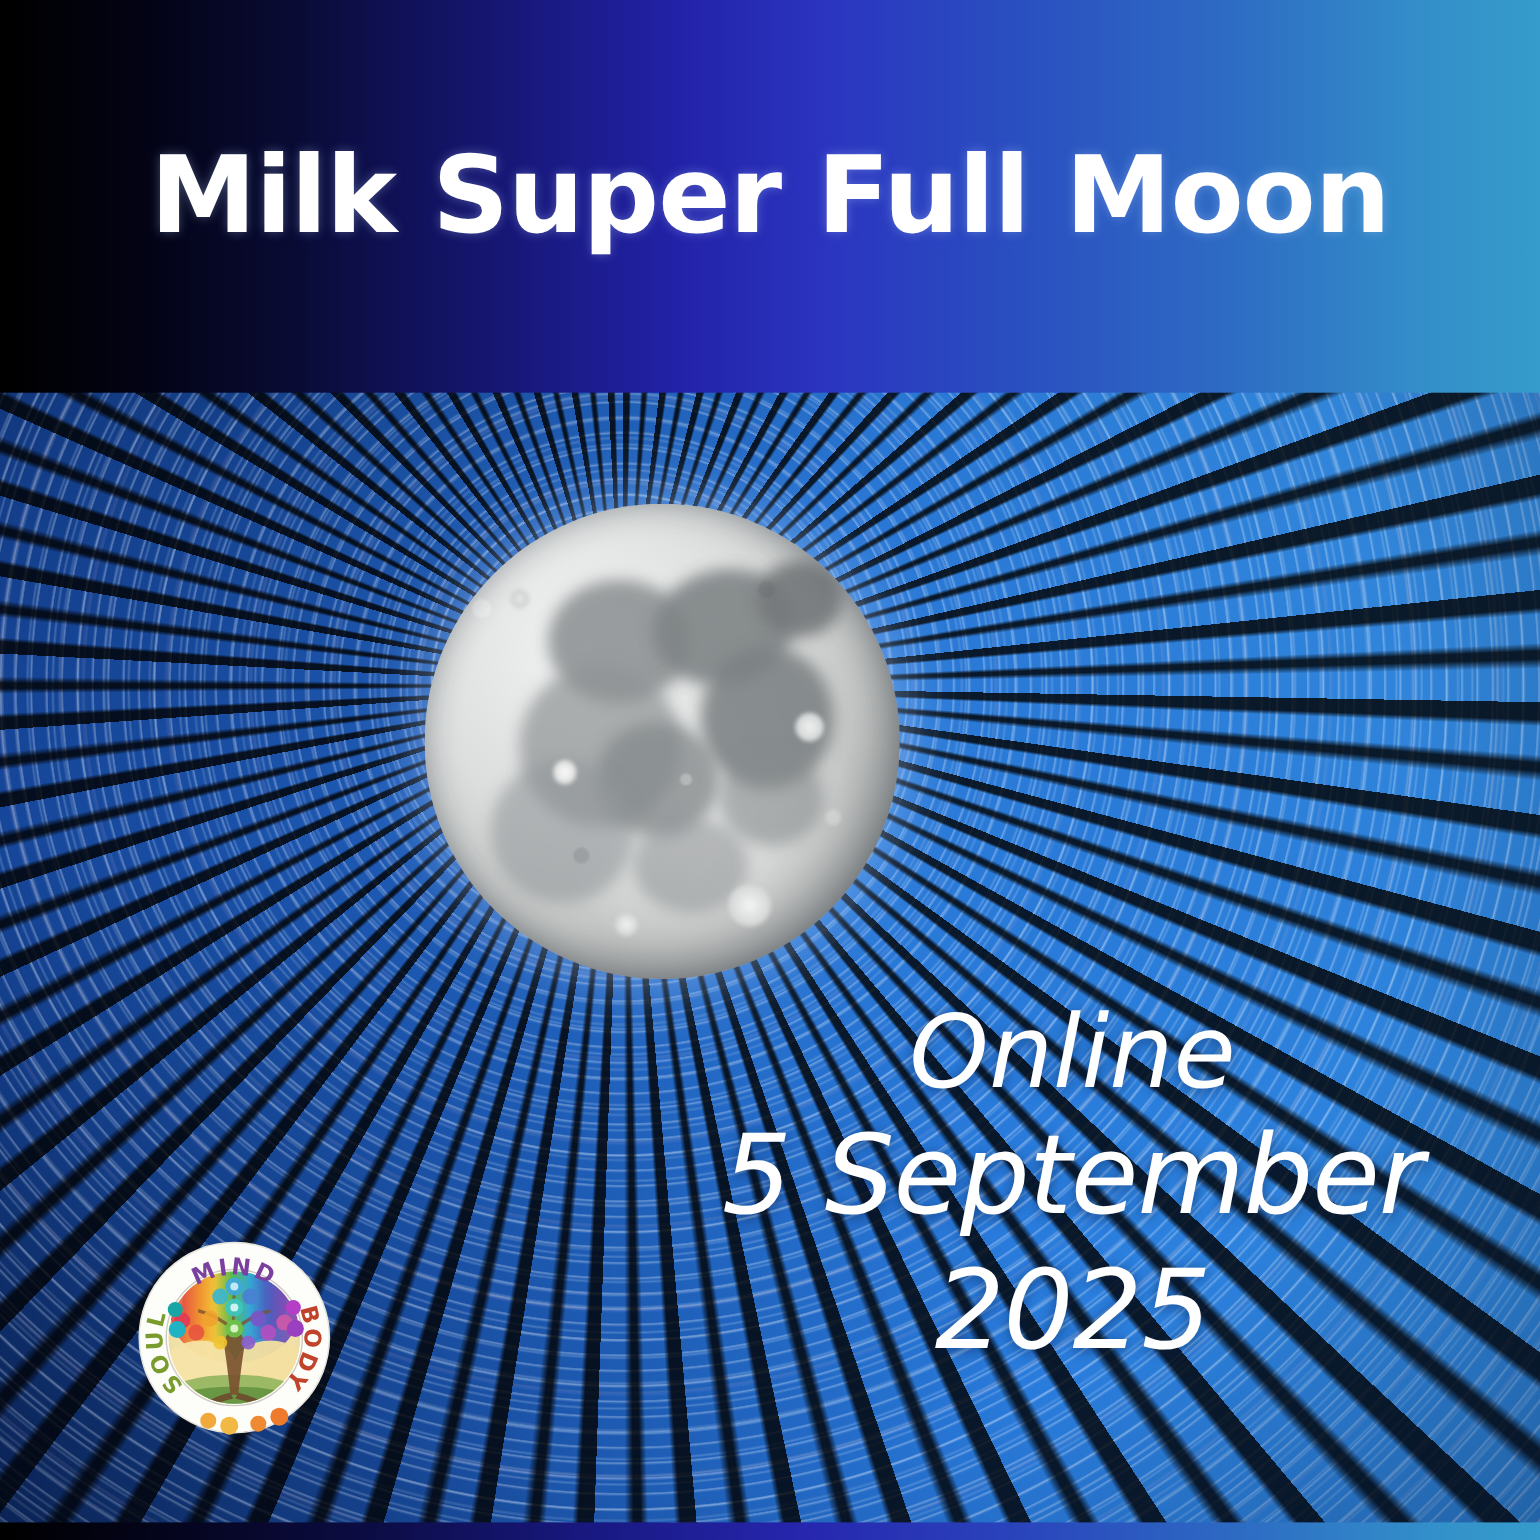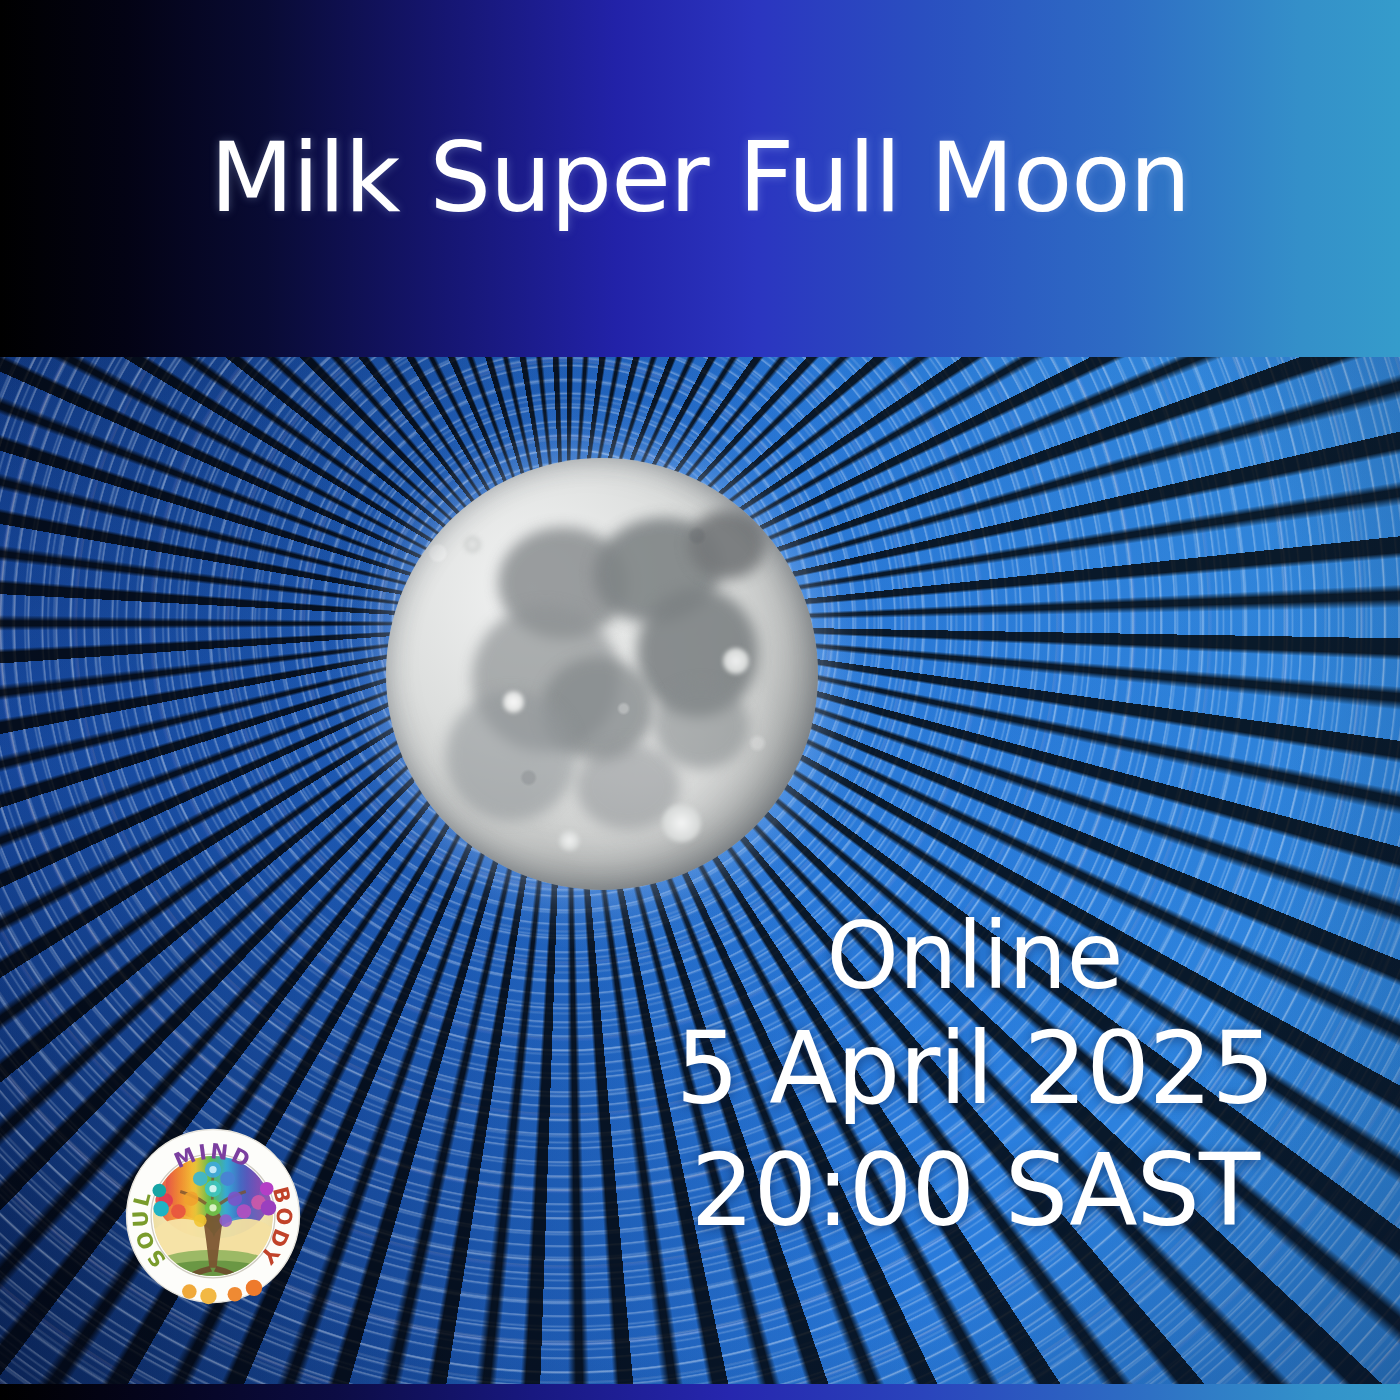--- a/index.html
+++ b/index.html
@@ -151,41 +151,42 @@
     position:absolute;left:0;top:0;width:1400px;height:357px;
     background:linear-gradient(90deg,
       #000000 0%, #030314 9%, #090b34 19%, #15156e 31%,
       #2222a8 44%, #2b35c0 54%, #2a4fc0 66%, #2e6cc4 80%, #3490c9 93%, #359ccb 100%);
     display:flex;flex-direction:column;align-items:center;justify-content:center;
   }
   .banner-line{
     color:#ffffff;
     font-size:97px;
     line-height:1.22;
-    font-weight:400;
+    font-weight:700;
     letter-spacing:-1px;
     text-shadow:0 0 10px rgba(180,205,255,.35);
     white-space:nowrap;
   }
 
   
   .bottom-strip{
     position:absolute;left:0;bottom:0;width:1400px;height:16px;
     background:linear-gradient(90deg,
       #000000 0%, #050520 12%, #0c0c44 24%, #181880 38%,
       #2626ae 52%, #2a44bc 66%, #2d6ac3 80%, #3392ca 94%, #359ccb 100%);
   }
 
   
   .info{
     position:absolute;
     left:560px;top:905px;width:830px;
     text-align:center;
     color:#ffffff;
     text-shadow:0 2px 12px rgba(10,30,70,.55);
+    font-style:italic;
   }
   .info-online{font-size:92px;line-height:1.12;letter-spacing:0px;}
   .info-date{font-size:100px;line-height:1.22;letter-spacing:-1px;}
   .info-time{font-size:100px;line-height:1.22;letter-spacing:-1px;}
 
   
   .logo{
     position:absolute;left:122px;top:1122px;width:182px;height:188px;
   }
   .logo svg{display:block;width:100%;height:100%;}
@@ -225,22 +226,21 @@
       <div class="moon-rim"></div>
     </div>
   </div>
 
   <div class="banner">
     <div class="banner-line">Milk Super Full Moon</div>
   </div>
 
   <div class="info">
     <div class="info-online">Online</div>
-    <div class="info-date">5 April 2025</div>
-    <div class="info-time">20:00 SAST</div>
+    <div class="info-date">5 September 2025</div>
   </div>
 
   <div class="logo">
     <svg viewBox="0 0 200 206" xmlns="http://www.w3.org/2000/svg">
       <defs>
         <path id="arcTop" d="M 34,106 A 66,66 0 0 1 166,106" fill="none"></path>
         <path id="arcRight" d="M 150,52 A 66,66 0 0 1 126,162" fill="none"></path>
         <path id="arcLeft" d="M 74,164 A 66,66 0 0 1 48,54" fill="none"></path>
 
         <radialGradient id="treeBg" cx="50%" cy="52%" r="62%">

